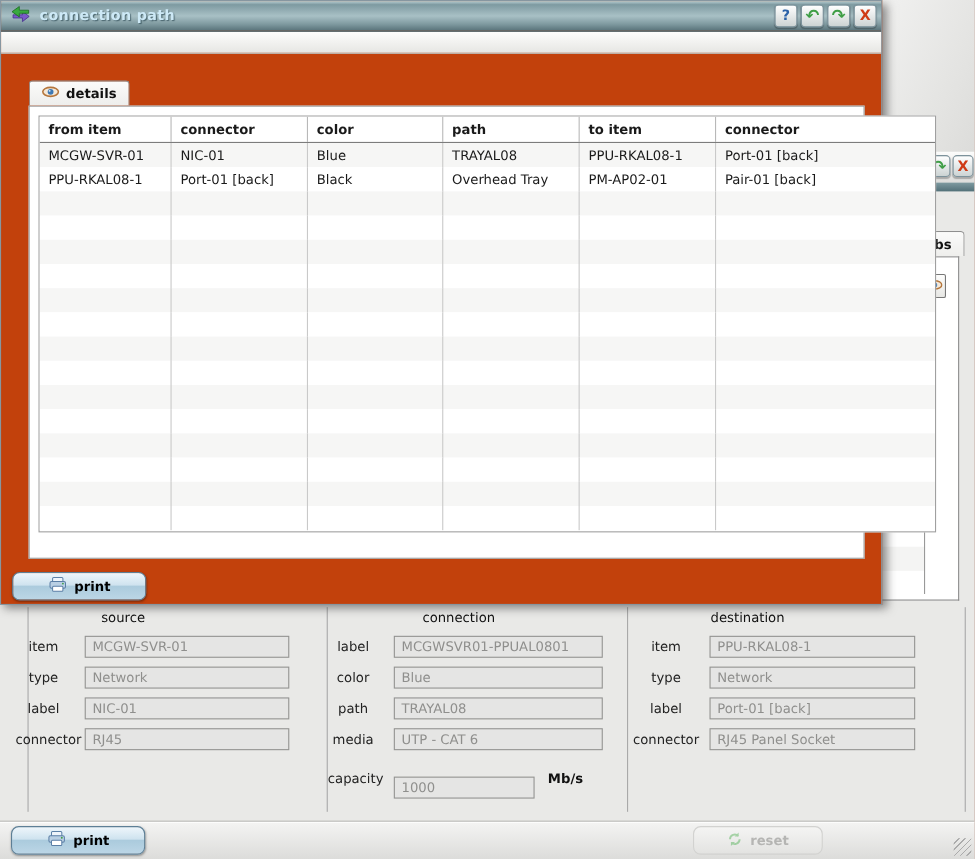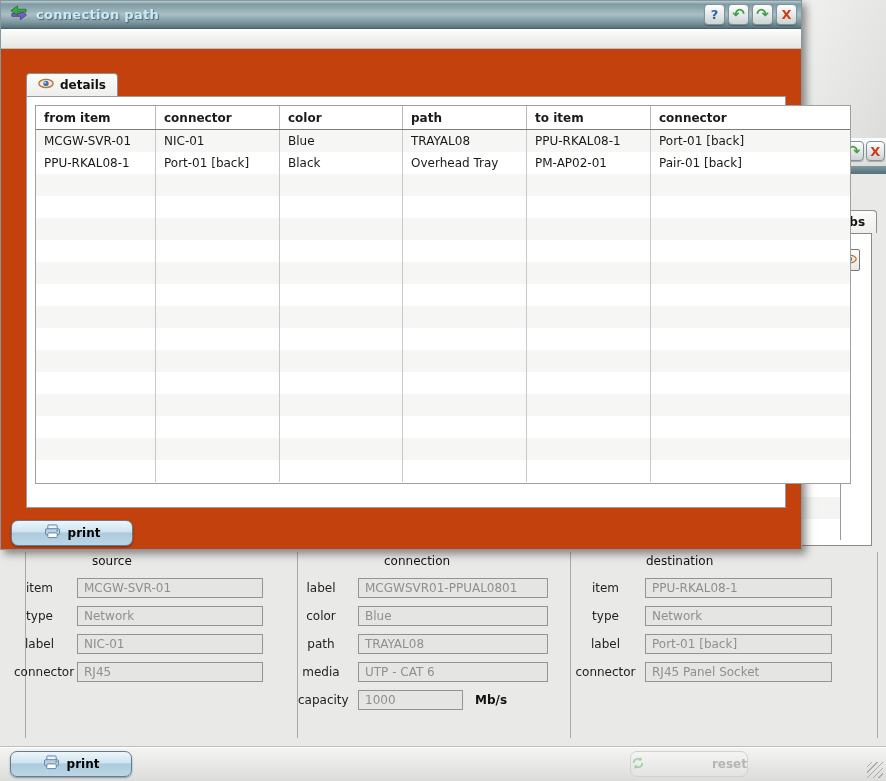--- a/index.html
+++ b/index.html
@@ -52,37 +52,37 @@
   .fsec { position:absolute; top:554px; }
   .fhead { font-size:12px; color:#111; margin-bottom:10px; }
   .frow { display:flex; align-items:center; margin-bottom:8px; }
   .flabel { text-align:center; color:#222; }
   .dfield { height:20px; background:#e5e5e4; border:1px solid #949492; color:#8f8f8d;
             padding:2px 6px; font-size:12px; white-space:nowrap; overflow:hidden; }
   .sec-source .flabel { width:63px; padding-right:12px; }
   .sec-source .dfield { width:186px; }
   .sec-conn .flabel { width:60px; padding-right:14px; }
   .sec-conn .dfield { width:190px; }
-  .sec-conn .dfield.short { width:105px; }
+  .sec-conn .dfield.short { width:128px;margin-top:16px; }
   .sec-dest .flabel { width:74px; padding-right:5px; }
   .sec-dest .dfield { width:187px; }
   .unit { margin-left:12px; font-weight:bold; color:#111; }
 
   
   .bottombar { position:absolute; left:0; top:746px; width:886px; height:35px;
                background:linear-gradient(180deg,#f4f4f3,#dcdcda);
                border-top:1px solid #bcbcba; box-shadow:inset 0 1px 0 #fff; }
   .btn-print { position:absolute; width:122px; height:26px; border:1px solid #5d7f96; border-radius:7px;
                background:linear-gradient(180deg,#eef6fb 0%,#cfe3ef 45%,#abcbdd 50%,#bcd6e6 100%);
                font-weight:bold; font-size:12px; color:#000; display:flex; align-items:center;
                justify-content:center; gap:7px; cursor:pointer; box-shadow:0 1px 2px rgba(0,0,0,.35);
                font-family:inherit; }
   .btn-disabled { position:absolute; width:118px; height:26px; border:1px solid #d2d2d0; border-radius:7px;
                   background:linear-gradient(180deg,#f4f4f3,#e3e3e1); color:#b5b5b3; font-weight:bold;
-                  font-size:12px; display:flex; align-items:center; justify-content:space-between; gap:7px;
+                  font-size:12px; display:flex; align-items:center; justify-content:center; gap:7px;
                   font-family:inherit; }
   .btn-disabled svg { opacity:.45; }
   .grip { position:absolute; right:3px; bottom:3px; width:16px; height:16px;
           background:repeating-linear-gradient(135deg, transparent 0 3px, #ababab 3px 4px); cursor:nwse-resize; }
 
   
   .dialog { position:absolute; left:0; top:0; width:802px; height:550px;
             background:#c2410c; border:1px solid #8796a0;
             box-shadow:4px 4px 8px rgba(50,50,50,.55); z-index:5; }
   .d-titlebar { position:absolute; left:0; top:0; width:100%; height:28px;

